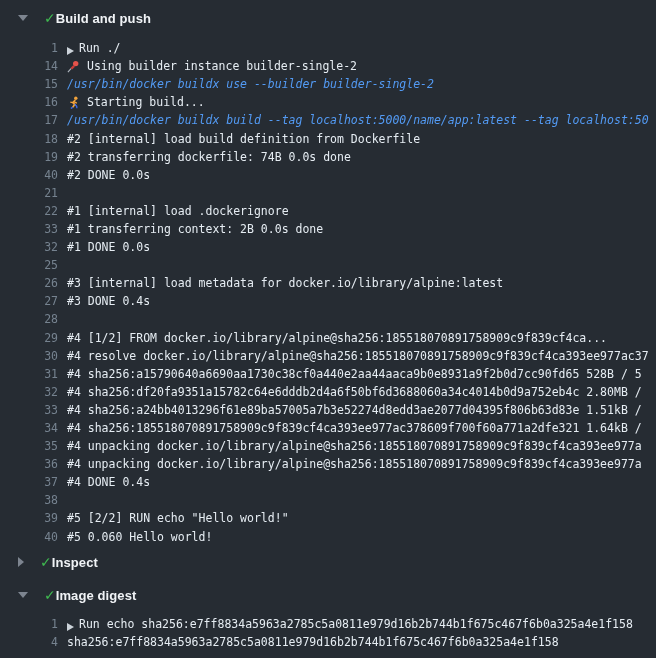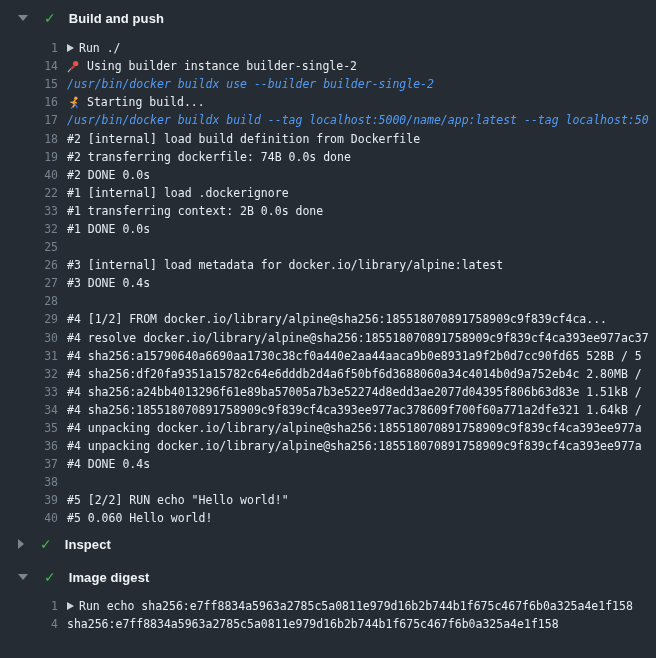--- a/index.html
+++ b/index.html
@@ -21,30 +21,30 @@
   .section:first-of-type .section-header{height:36px;}
   .tri{width:0;height:0;flex:0 0 auto;}
   .tri-down{border-top:6px solid var(--tog);border-left:5px solid transparent;border-right:5px solid transparent;}
   .tri-right{border-left:6px solid var(--tog);border-top:5px solid transparent;border-bottom:5px solid transparent;}
   .check{
     color:var(--green); font-family:"DejaVu Sans","Liberation Sans",sans-serif;
     font-weight:bold; font-size:14px; margin-left:16px; line-height:1;
   }
   .title{
     font-family:"Liberation Sans","DejaVu Sans",sans-serif;
-    font-weight:bold; font-size:13px; color:var(--hdr); margin-left:13px;
+    font-weight:bold; font-size:13px; color:var(--hdr); 
     letter-spacing:.1px;
   }
   .lines{padding-top:3px;}
   .line{height:18.1px; display:flex; align-items:center; white-space:nowrap;}
   .num{
     flex:0 0 58px; width:58px; text-align:right; color:var(--num);
     user-select:none; cursor:pointer;
   }
-  .content{padding-left:9px; display:flex; align-items:center; overflow:hidden;}
+  .content{padding-left:9px; display:flex; align-items:flex-end; overflow:hidden;}
   .content.cmd .txt{color:var(--cmd); font-weight:500;font-style:italic;}
   .play{
     width:0;height:0; flex:0 0 auto;
     border-left:7px solid var(--play);
     border-top:4.5px solid transparent; border-bottom:4.5px solid transparent;
     margin-right:5px; cursor:pointer;
   }
   .emoji{flex:0 0 13px; width:13px; height:13px; margin-right:7px; display:inline-block;}
   .emoji svg{display:block;}
   .txt{white-space:pre;}
@@ -118,20 +118,26 @@
             <span class="txt">#2 transferring dockerfile: 74B 0.0s done</span>
           </span>
         </div>
         <div class="line">
           <span class="num">40</span>
           <span class="content">
             <span class="txt">#2 DONE 0.0s</span>
           </span>
         </div>
         <div class="line">
+          <span class="num">21</span>
+          <span class="content">
+            <span class="txt"></span>
+          </span>
+        </div>
+        <div class="line">
           <span class="num">22</span>
           <span class="content">
             <span class="txt">#1 [internal] load .dockerignore</span>
           </span>
         </div>
         <div class="line">
           <span class="num">33</span>
           <span class="content">
             <span class="txt">#1 transferring context: 2B 0.0s done</span>
           </span>

